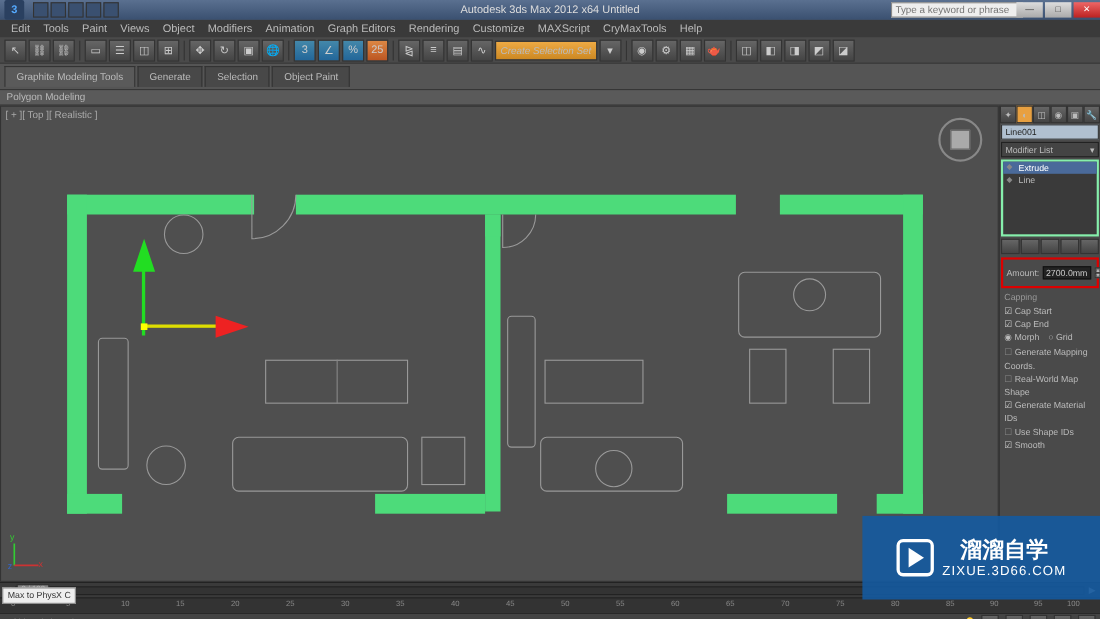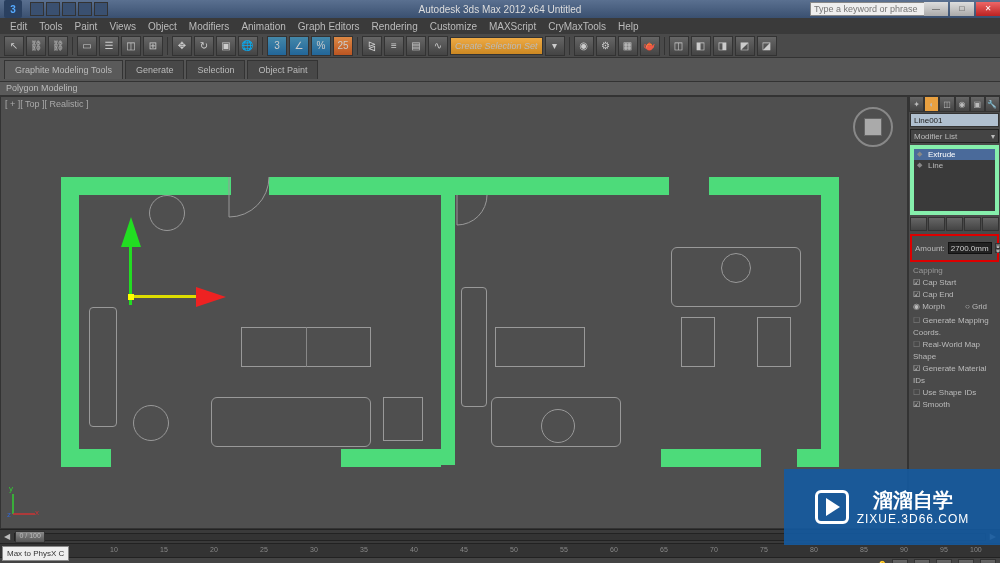--- a/index.html
+++ b/index.html
@@ -44,21 +44,21 @@
 .viewcube { position: absolute; top: 10px; right: 14px; width: 40px; height: 40px; border-radius: 50%; border: 2px solid #888; display: flex; align-items: center; justify-content: center; }
 .viewcube .cube { width: 18px; height: 18px; background: #aaa; border: 1px solid #666; }
 
 
 .cmdpanel { width: 92px; background: #4a4a4a; border-left: 1px solid #333; display: flex; flex-direction: column; font-size: 8px; }
 .cmd-tabs { display: flex; height: 16px; }
 .cmd-tabs div { flex: 1; background: linear-gradient(#666,#444); border: 1px solid #333; display: flex; align-items: center; justify-content: center; }
 .cmd-tabs div.active { background: #e8a040; }
 .cmd-name { background: #b0c0d0; color: #222; height: 14px; padding: 1px 3px; border: 1px solid #333; margin: 1px; font-size: 8px; }
 .cmd-drop { background: #444; border: 1px solid #222; height: 14px; margin: 1px; padding: 1px 3px; font-size: 8px; display: flex; justify-content: space-between; align-items: center; }
-.mod-stack { background: #3a3a3a; border: 4px solid #86efac; margin: 1px; height: 70px; font-size: 8px; }
+.mod-stack { background: #3a3a3a; border: 2px solid #86efac; margin: 1px; height: 70px; font-size: 8px; }
 .mod-item { padding: 1px 3px 1px 14px; position: relative; }
 .mod-item.sel { background: #4a6a9a; color: #fff; }
 .mod-item::before { content: "◆"; position: absolute; left: 3px; font-size: 7px; color: #888; }
 .stack-tools { display: flex; gap: 1px; margin: 1px; }
 .stack-tools div { flex: 1; height: 14px; background: linear-gradient(#666,#444); border: 1px solid #333; }
 .hl-box { border: 2px solid #d00; margin: 2px 1px; padding: 6px 3px; display: flex; align-items: center; gap: 3px; }
 .spinner { background: #222; border: 1px solid #111; height: 12px; flex: 1; padding: 0 2px; font-size: 8px; color: #ccc; display: flex; justify-content: space-between; align-items: center; }
 .spin-bt { width: 8px; display: flex; flex-direction: column; }
 .spin-bt span { height: 5px; background: #666; border: 1px solid #333; font-size: 5px; line-height: 4px; text-align: center; }
 .rollout-body { margin: 1px 4px; font-size: 8px; line-height: 12px; }
@@ -87,21 +87,21 @@
 .tripod .ax { position: absolute; font-size: 8px; }
 
 
 .timeslider { height: 14px; background: #3a3a3a; border-top: 1px solid #222; display: flex; align-items: center; padding: 0 4px; font-size: 8px; gap: 4px; }
 .slider-track { flex: 1; height: 8px; background: #333; border: 1px solid #222; position: relative; }
 .slider-thumb { position: absolute; left: 0; top: -3px; width: 30px; height: 12px; background: linear-gradient(#888,#555); border: 1px solid #333; font-size: 7px; text-align: center; }
 .timeline { height: 14px; background: #333; border-top: 1px solid #222; position: relative; font-size: 7px; color: #888; }
 .timeline span { position: absolute; top: 2px; }
 .status { height: 16px; background: #444; border-top: 1px solid #222; display: flex; align-items: center; font-size: 8px; padding: 0 4px; gap: 6px; }
 .sbtn { width: 16px; height: 14px; background: linear-gradient(#666,#444); border: 1px solid #333; }
-.maxto { position: absolute; left: 2px; bottom: 2px; background: #eee; color: #333; padding: 2px 4px; font-size: 8px; border: 1px solid #888; }
+.maxto { position: absolute; left: 2px; bottom: 14px; background: #eee; color: #333; padding: 2px 4px; font-size: 8px; border: 1px solid #888; }
 
 
 .watermark { position: absolute; right: 0; bottom: 18px; width: 216px; height: 76px; background: rgba(20,90,160,0.9); display: flex; align-items: center; justify-content: center; gap: 8px; }
 .watermark .play { width: 34px; height: 34px; border: 3px solid #fff; border-radius: 6px; display: flex; align-items: center; justify-content: center; }
 .watermark .play::after { content: ""; border-left: 14px solid #fff; border-top: 9px solid transparent; border-bottom: 9px solid transparent; margin-left: 3px; }
 .watermark .txt { color: #fff; font-size: 20px; font-weight: bold; text-align: center; line-height: 1.2; }
 .watermark .sub { font-size: 12px; letter-spacing: 1px; font-weight: normal; }
 </style>
 </head>
 <body>
@@ -294,21 +294,21 @@
       <div class="spin-bt">
         <span>▲</span>
         <span>▼</span>
       </div>
     </div>
 
     <div class="rollout-body">
       <div style="color:#999">Capping</div>
       <label class="chk"><span>Cap Start</span></label>
       <label class="chk"><span>Cap End</span></label>
-      <div style="display:flex;gap:20px">
+      <div style="display:flex;gap:8px">
         <label class="radsel"><span>Morph</span></label>
         <label class="rad"><span>Grid</span></label>
       </div>
     </div>
 
 
     <div class="rollout-body">
       <label class="unchk"><span>Generate Mapping Coords.</span></label>
       <label class="unchk"><span>Real-World Map Shape</span></label>
       <label class="chk"><span>Generate Material IDs</span></label>

